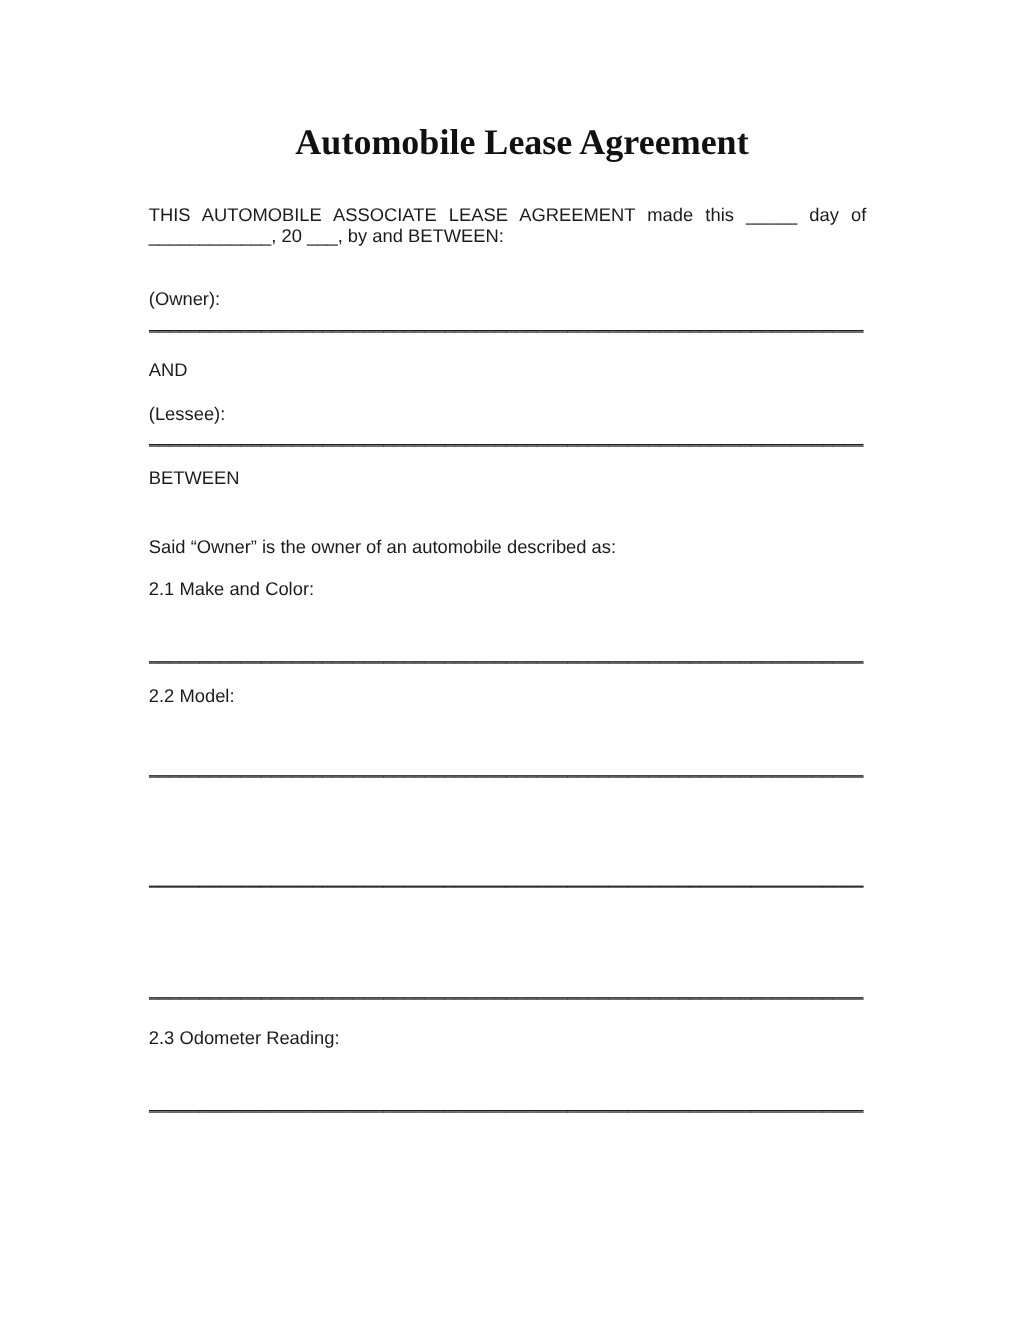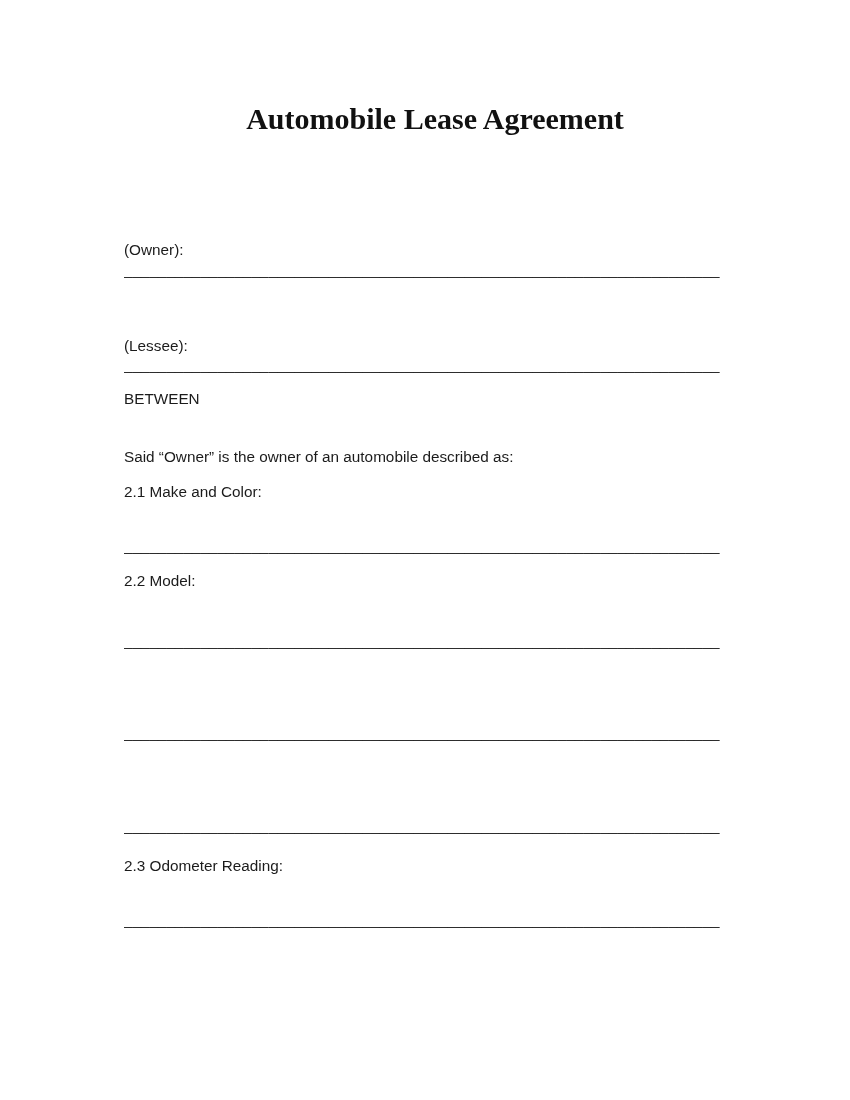--- a/index.html
+++ b/index.html
@@ -37,33 +37,36 @@
     width: 598px;
     margin: 0;
   }
   .intro {
     text-align: justify;
   }
   .rule {
     white-space: nowrap;
     overflow: hidden;
     letter-spacing: 0;
+    text-decoration: underline;
   }
 </style>
 </head>
 <body>
 
 <div class="page">
 
   <h1 class="doc-title">Automobile Lease Agreement</h1>
 
+  <p class="line intro" style="top:171px">THIS AUTOMOBILE ASSOCIATE LEASE AGREEMENT made this _____ day of ____________, 20 ___, by and BETWEEN:</p>
 
   <div class="line" style="top:241px">(Owner):</div>
   <div class="line rule" style="top:261px">______________________________________________________________________</div>
 
+  <div class="line" style="top:300px">AND</div>
 
   <div class="line" style="top:337px">(Lessee):</div>
   <div class="line rule" style="top:356px">______________________________________________________________________</div>
 
   <div class="line" style="top:390px">BETWEEN</div>
 
   <div class="line" style="top:448px">Said “Owner” is the owner of an automobile described as:</div>
 
   <div class="line" style="top:483px">2.1 Make and Color:</div>
   <div class="line rule" style="top:537px">______________________________________________________________________</div>

